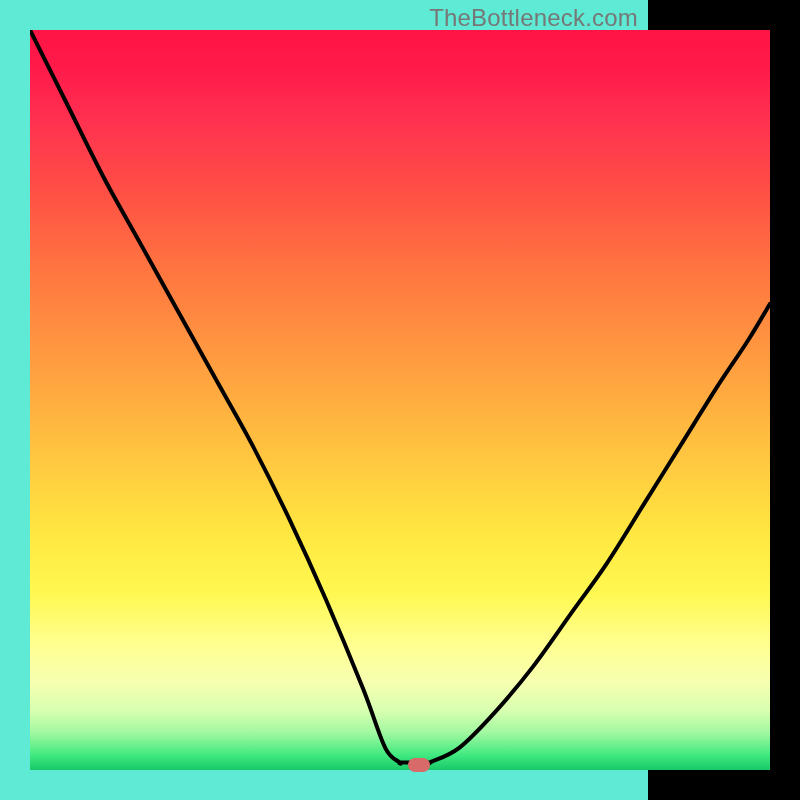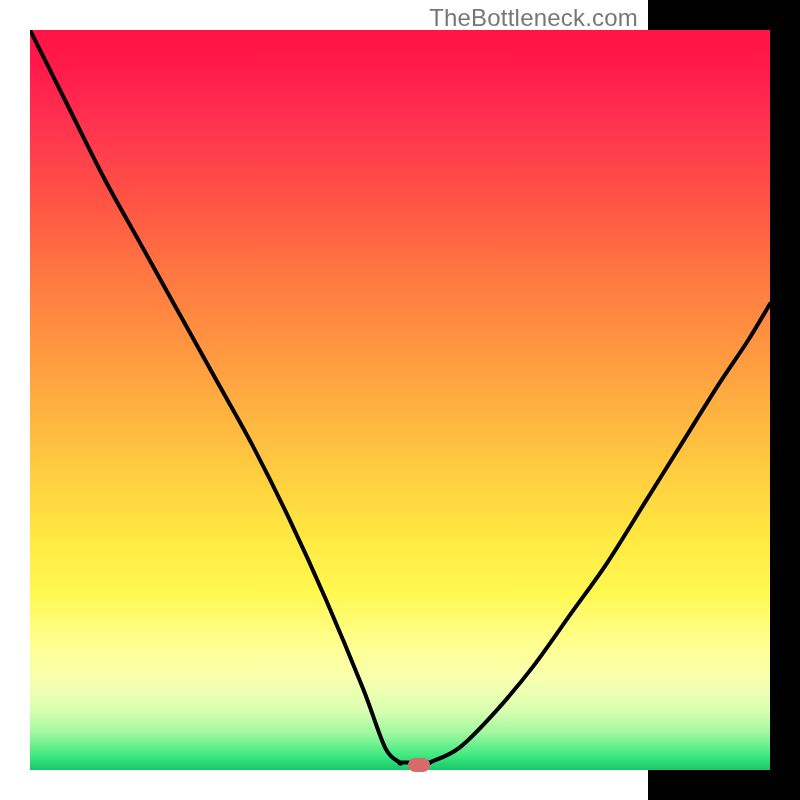--- a/index.html
+++ b/index.html
@@ -10,21 +10,21 @@
     background: #000;
     overflow: hidden;
     font-family: Arial, Helvetica, sans-serif;
   }
   .frame {
     position: absolute;
     top: 0;
     left: 0;
     width: 648px;
     height: 800px;
-    background: #ffffff;
+    background: #5eead4;
     text-decoration: underline;
   }
   .plot {
     position: absolute;
     top: 30px;
     left: 30px;
     width: 740px;
     height: 740px;
     background: linear-gradient(
       to bottom,

